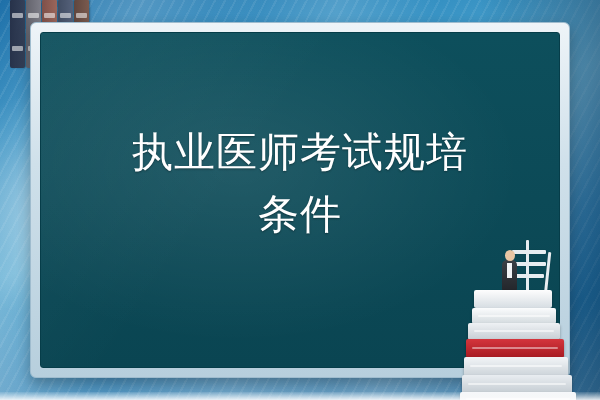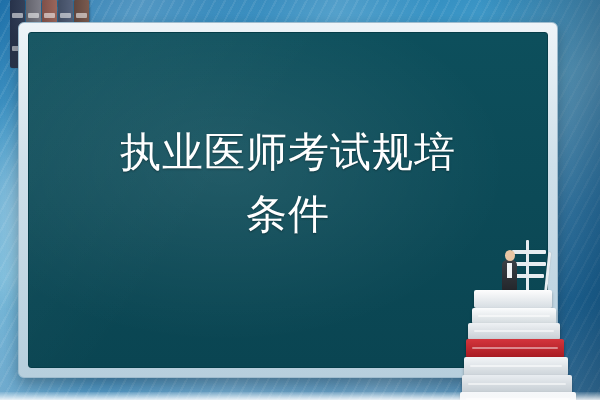--- a/index.html
+++ b/index.html
@@ -52,21 +52,21 @@
   .bg-dark-right {
     position: absolute;
     right: 0; top: 0;
     width: 120px; height: 100%;
     background: linear-gradient(to left, rgba(8,48,80,0.45), rgba(8,48,80,0));
   }
 
   
   .board-frame {
     position: absolute;
-    left: 18px;
+    left: 30px;
     top: 22px;
     width: 540px;
     height: 356px;
     border-radius: 6px;
     background: linear-gradient(to bottom, #eef4f8 0%, #cfe0ea 40%, #b7cfdd 100%);
     box-shadow: 0 6px 14px rgba(0,0,0,0.28);
     border: 1px solid #9fbcce;
     box-sizing: border-box;
     padding: 9px;
   }

